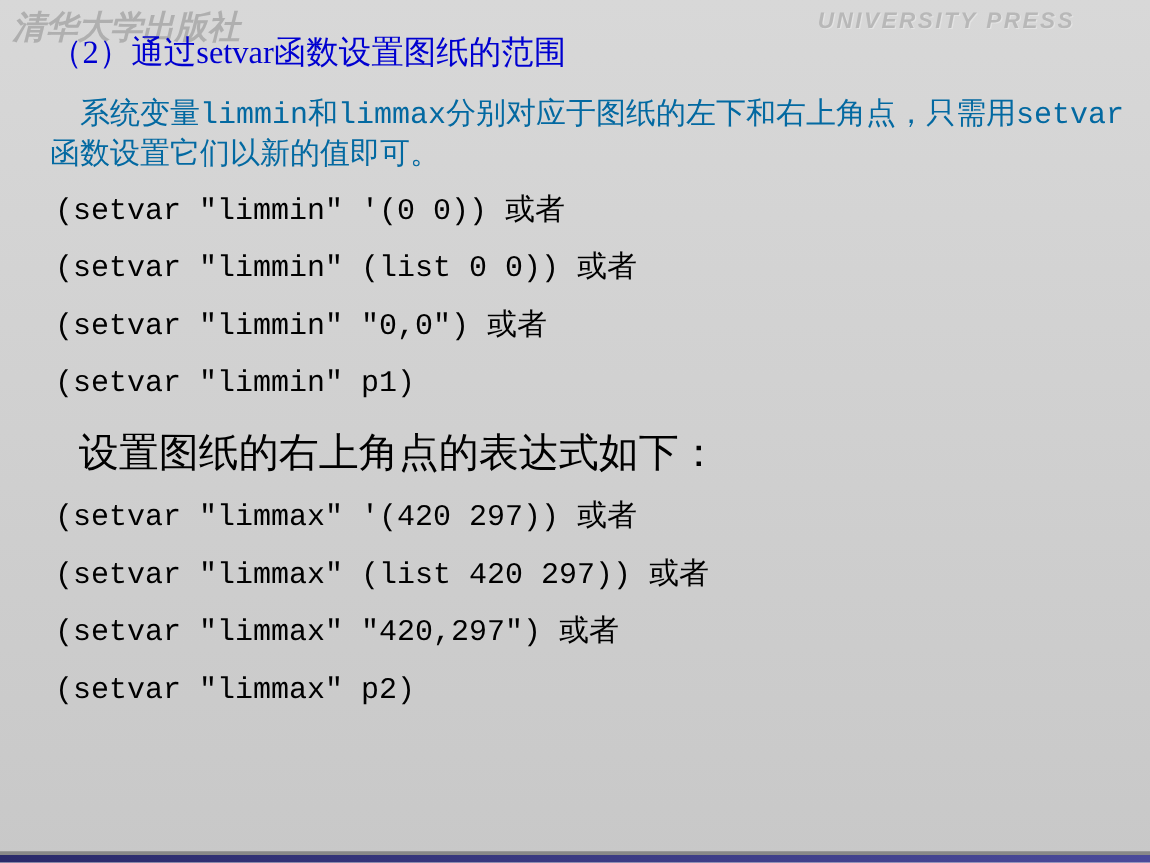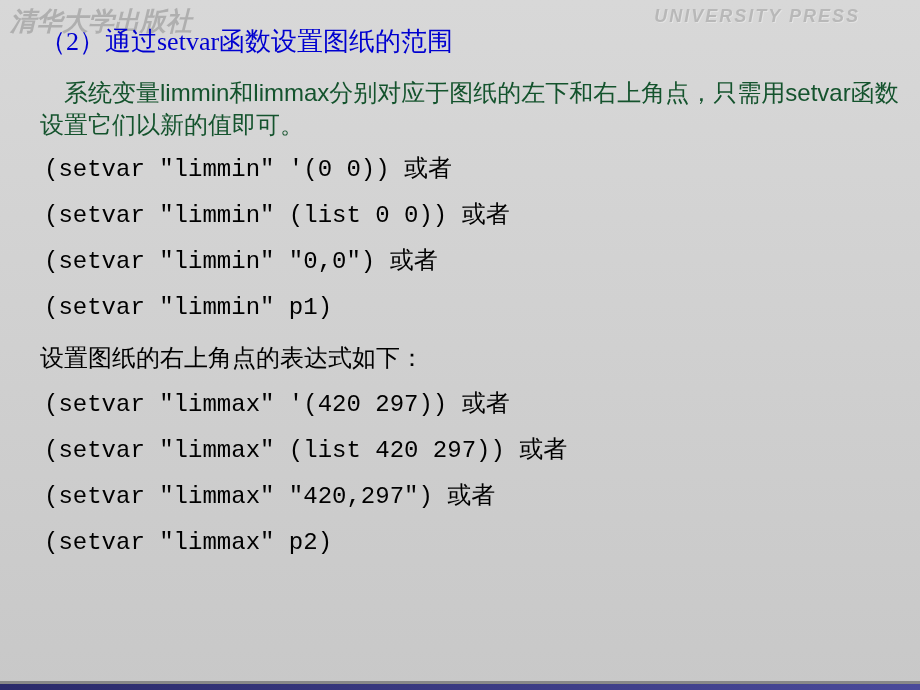--- a/index.html
+++ b/index.html
@@ -44,40 +44,41 @@
       z-index: 2;
     }
     .heading {
       color: #0000d0;
       font-size: 26px;
       font-weight: normal;
       margin-bottom: 18px;
       font-family: "SimSun", "宋体", serif;
     }
     .intro {
-      color: #14532d;
+      color: #0369a1;
       font-size: 24px;
       line-height: 1.35;
       margin-bottom: 16px;
-      font-family: Liberation Sans, sans-serif;
+      font-family: Liberation Mono, monospace;
     }
     .code-line {
       color: #000;
       font-size: 24px;
       line-height: 1.0;
       margin-bottom: 22px;
       font-family: "Courier New", "SimSun", monospace;
       padding-left: 4px;
     }
     .subheading {
       color: #000;
-      font-size: 24px;
+      font-size: 32px;
       line-height: 1.3;
       margin-bottom: 20px;
-      font-family: Liberation Sans, sans-serif;
+      font-family: Liberation Serif, serif;
+      margin-left: 23px;
     }
     .bottom-accent {
       position: absolute;
       bottom: 0;
       left: 0;
       right: 0;
       height: 6px;
       background: linear-gradient(to right, #2a2a6a 0%, #4a4a9a 100%);
     }
     .bottom-accent2 {

